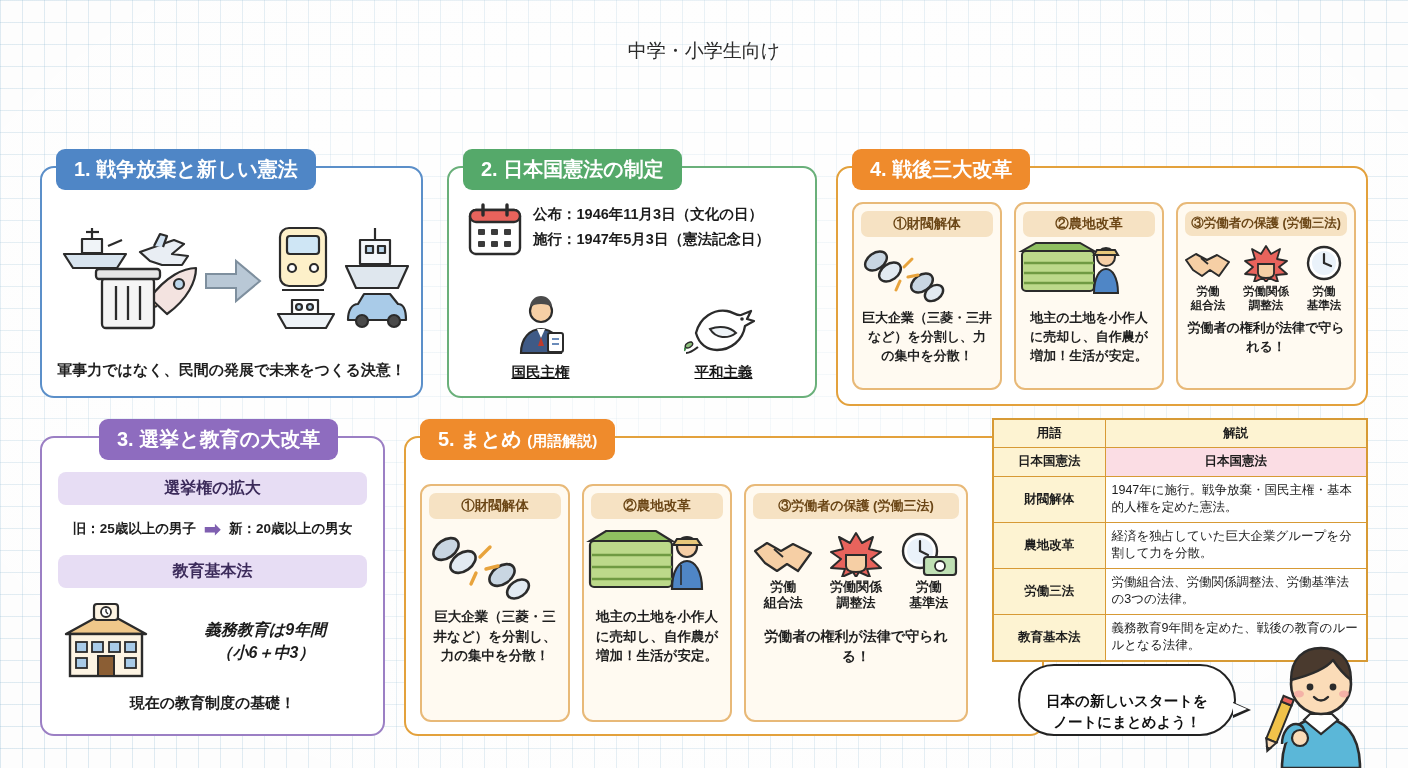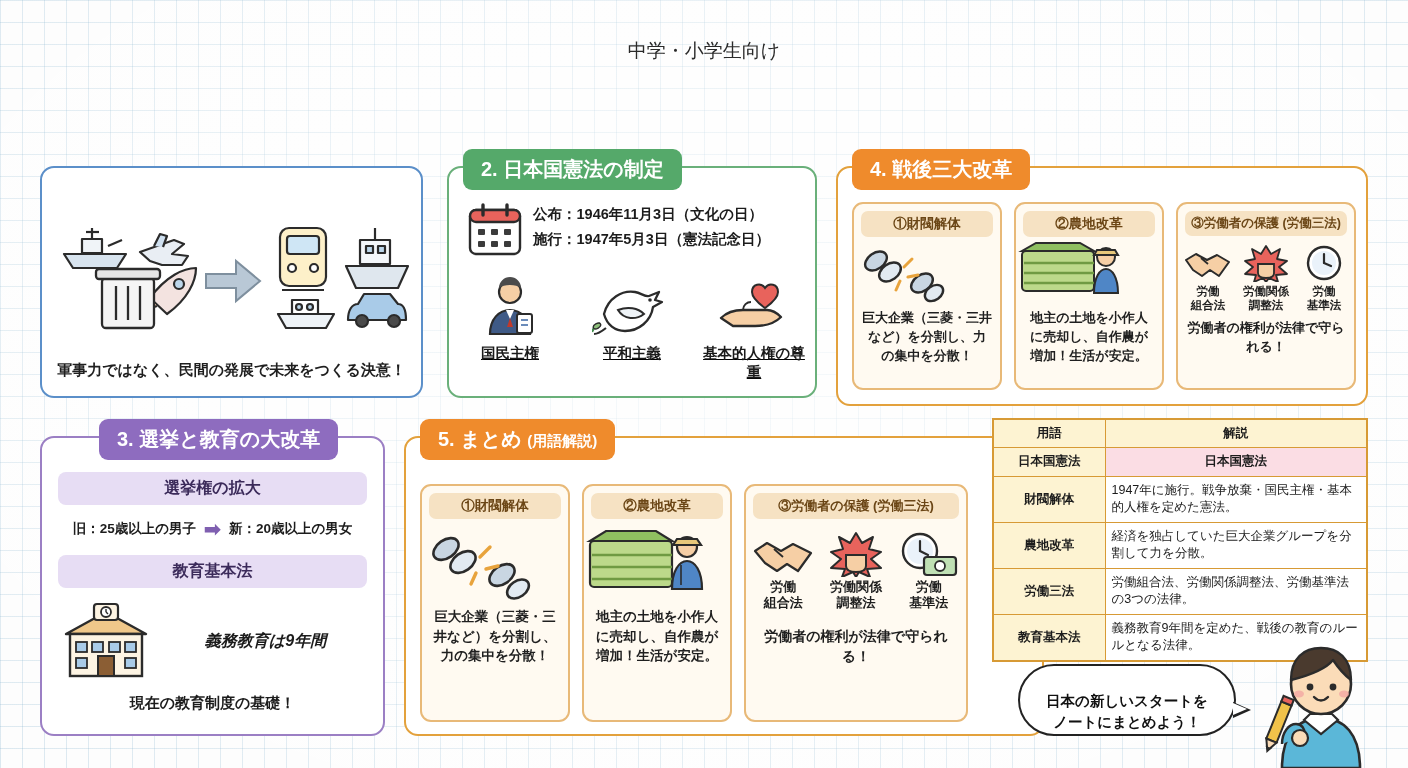--- a/index.html
+++ b/index.html
@@ -128,20 +128,21 @@
 <body>
 
 <div class="page">
   <div class="white-wash"></div>
 
   <div class="header">
     <div class="subtitle">中学・小学生向け</div>
   </div>
 
   <div class="card" id="panel1">
+    <div class="card-title">1. 戦争放棄と新しい憲法</div>
     <div id="p1-art">
       <svg width="383" height="130" viewBox="0 0 383 130">
 
         <g stroke="#2b2b2b" stroke-width="2.2" fill="none" stroke-linejoin="round">
           <path d="M22 48 h62 l-9 14 h-44 z" fill="#d8e4ef"></path>
           <rect x="40" y="33" width="20" height="14" fill="#f0f4f8"></rect>
           <line x1="50" y1="22" x2="50" y2="33"></line>
           <line x1="44" y1="26" x2="57" y2="26"></line>
           <line x1="66" y1="40" x2="80" y2="34"></line>
         </g>
@@ -241,28 +242,20 @@
       <div class="p2-ic">
         <svg width="80" height="64" viewBox="0 0 80 64" style="margin:0 auto;">
           <path d="M12 38 c4 -16 18 -24 31 -22 c6 1 10 5 14 4 l10 -4 l-4 8 l7 2 l-9 5 c-2 14 -14 24 -28 24 c-10 0 -18 -6 -21 -17 z" fill="#fff" stroke="#2b2b2b" stroke-width="2.3" stroke-linejoin="round"></path>
           <path d="M26 34 c10 -4 20 -2 26 4 c-8 6 -20 6 -26 -4 z" fill="#eef3f7" stroke="#2b2b2b" stroke-width="2"></path>
           <circle cx="58" cy="24" r="1.8" fill="#2b2b2b"></circle>
           <path d="M14 52 c-5 4 -8 6 -12 6" stroke="#2b2b2b" stroke-width="2.2" fill="none"></path>
           <path d="M8 47 c-3 3 -7 4 -8 9" stroke="#3f8a4a" stroke-width="2.2" fill="none"></path>
           <ellipse cx="5" cy="50" rx="4" ry="2.4" fill="#8ec07c" stroke="#2b2b2b" stroke-width="1.4" transform="rotate(-30 5 50)"></ellipse>
         </svg>
         <div class="lbl">平和主義</div>
-      </div>
-      <div class="p2-ic">
-        <svg width="78" height="64" viewBox="0 0 78 64" style="margin:0 auto;">
-          <path d="M50 12 c4 -6 13 -4 13 4 c0 7 -9 13 -13 16 c-4 -3 -13 -9 -13 -16 c0 -8 9 -10 13 -4 z" fill="#e8635c" stroke="#2b2b2b" stroke-width="2"></path>
-          <path d="M6 42 c6 -6 14 -8 22 -8 h24 c6 0 10 3 14 7 c-6 6 -16 9 -26 9 h-22 z" fill="#f6cfa5" stroke="#2b2b2b" stroke-width="2.3" stroke-linejoin="round"></path>
-          <path d="M28 34 c0 -5 4 -8 8 -8" stroke="#2b2b2b" stroke-width="2" fill="none"></path>
-        </svg>
-        <div class="lbl">基本的人権の尊重</div>
       </div>
     </div>
   </div>
 
   <div class="card" id="panel4">
     <div class="card-title">4. 戦後三大改革</div>
 
     <div class="sub-box" id="p4a">
       <div class="sub-head">①財閥解体</div>
       <div style="text-align:center;margin-top:4px;">
@@ -367,20 +360,21 @@
             <rect x="18" y="42" width="11" height="10"></rect>
             <rect x="34" y="42" width="11" height="10"></rect>
             <rect x="51" y="42" width="11" height="10"></rect>
             <rect x="67" y="42" width="11" height="10"></rect>
             <rect x="18" y="58" width="11" height="10"></rect>
             <rect x="67" y="58" width="11" height="10"></rect>
           </g>
         </svg>
         <div class="txt">
           <div>義務教育は9年間</div>
+          <div>（小6＋中3）</div>
         </div>
       </div>
       <div class="p3-foot">現在の教育制度の基礎！</div>
     </div>
   </div>
 
   <div class="card" id="panel5">
     <div class="card-title">
       <span>5. まとめ</span>
       <span class="small">(用語解説)</span>

